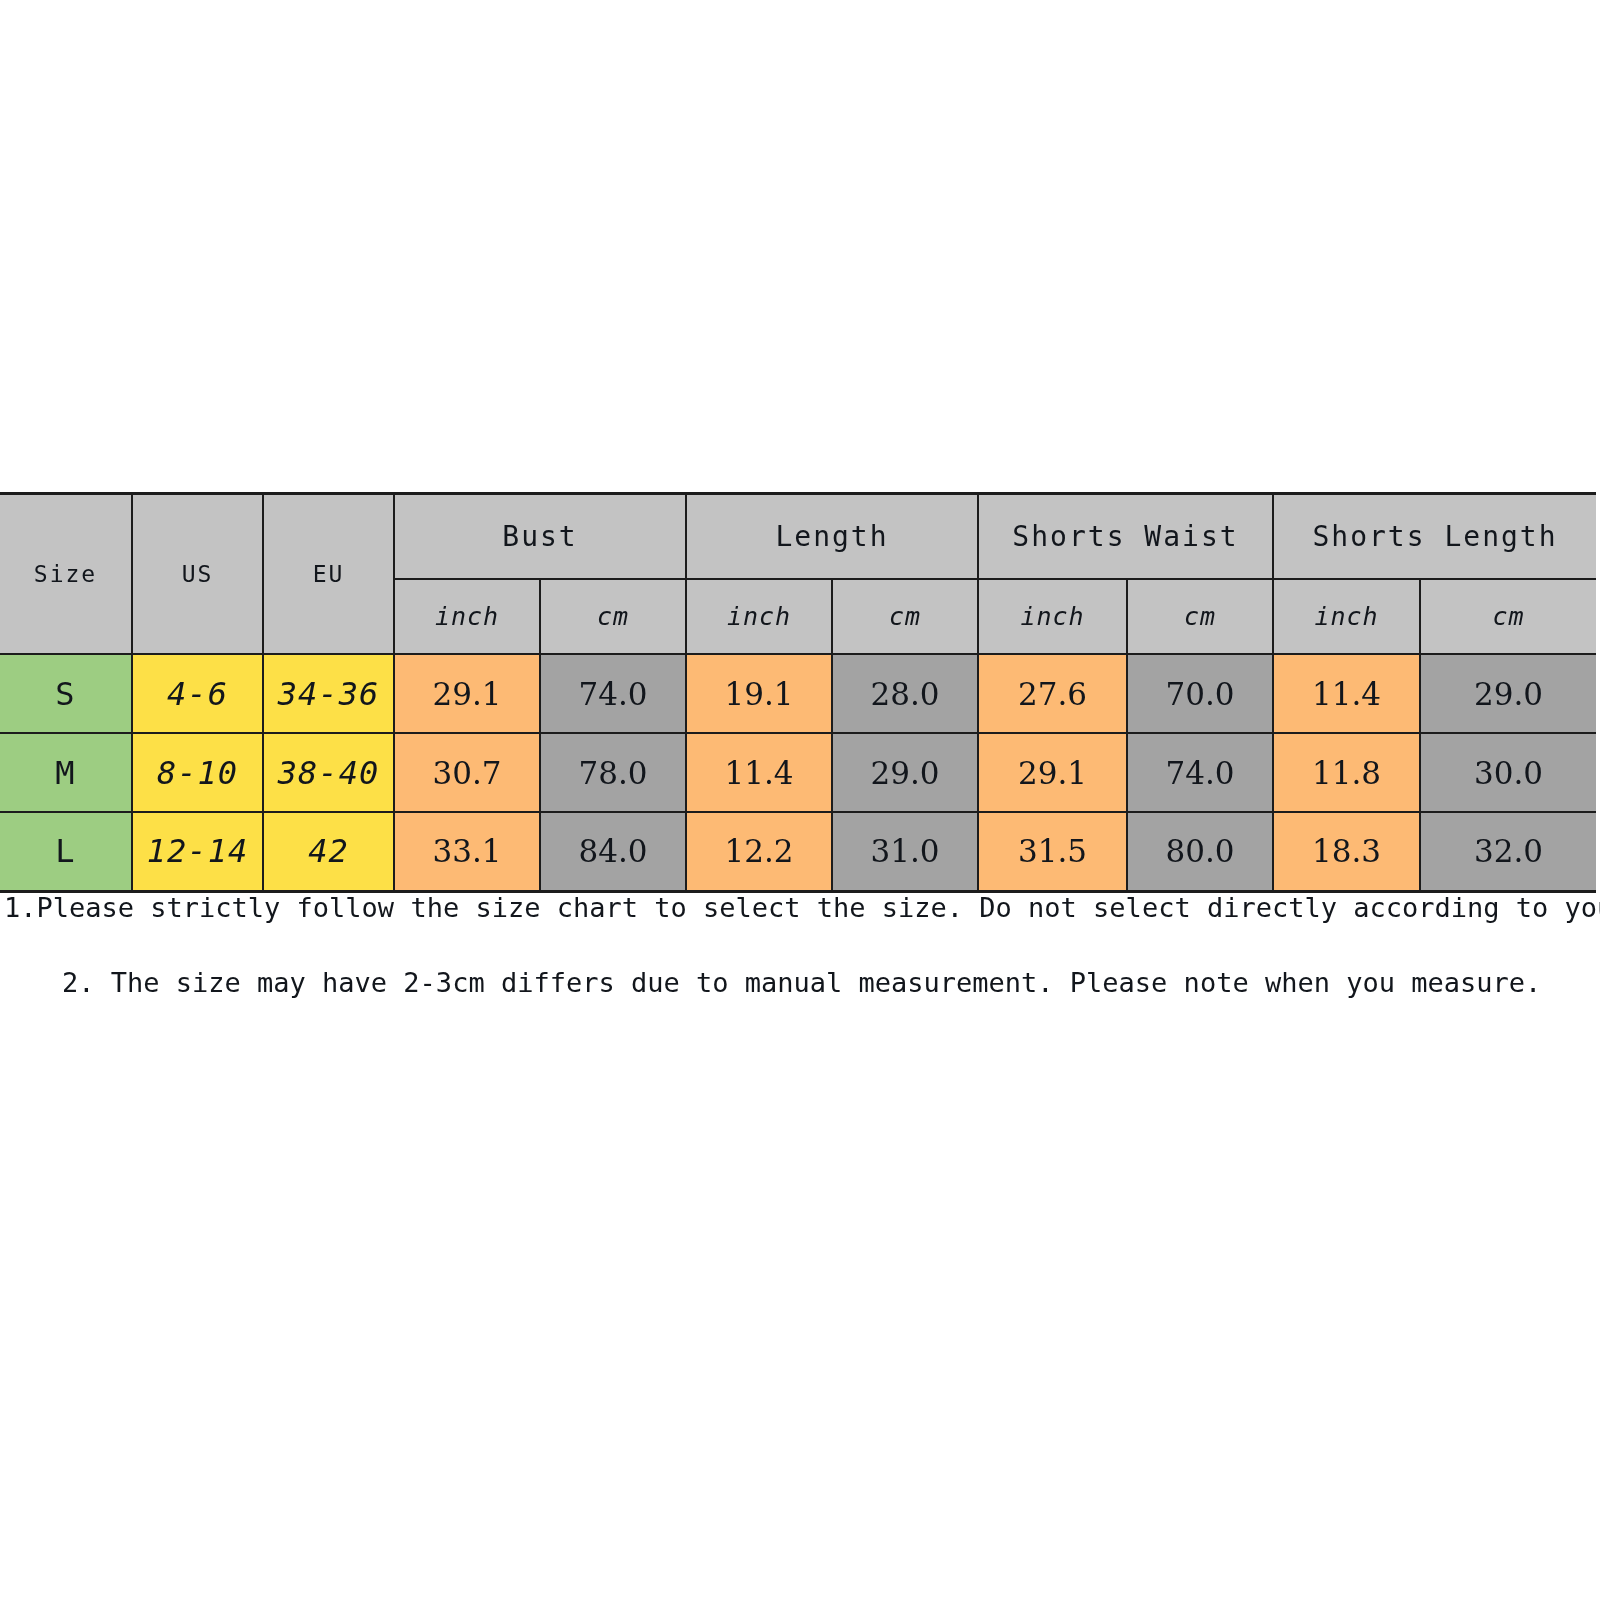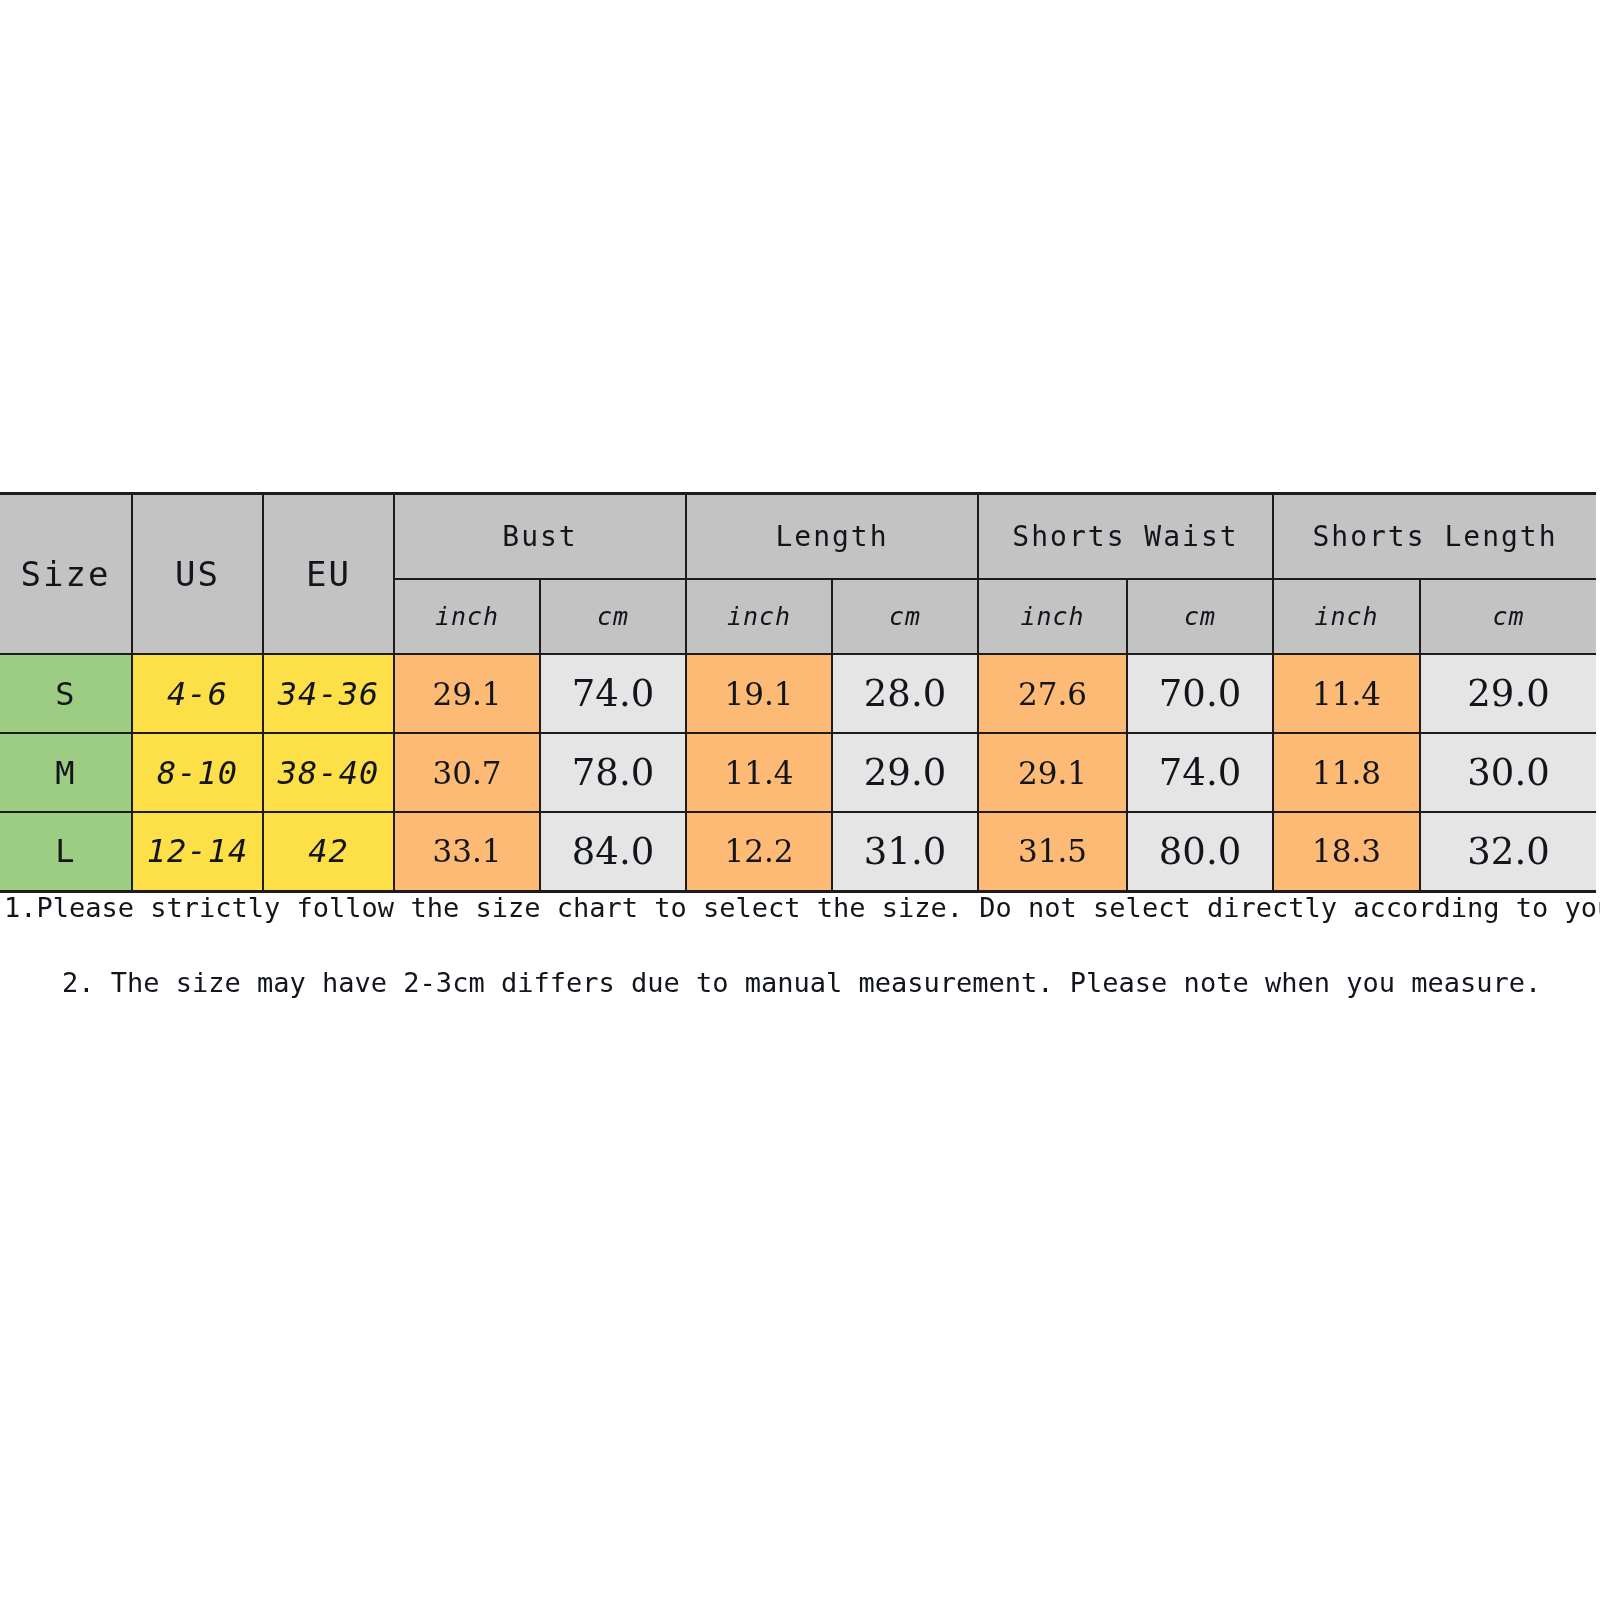--- a/index.html
+++ b/index.html
@@ -59,21 +59,21 @@
     background: #c3c3c3;
     font-family: "DejaVu Sans Mono", "Liberation Mono", monospace;
   }
   .hdr-span {
     height: 83px;
     font-size: 28px;
     letter-spacing: 2px;
   }
   .hdr-plain {
     height: 156px;
-    font-size: 34px;
+    font-size: 23px;
     letter-spacing: 2px;
   }
   .hdr-unit {
     height: 73px;
     font-size: 25px;
     font-style: italic;
     font-weight: bold;
     letter-spacing: 1px;
     margin-left: 48px;
   }
@@ -92,22 +92,22 @@
     font-style: italic;
     font-weight: bold;
     letter-spacing: 1px;
   }
   td.c-inch {
     background: #fdba74;
     font-size: 31px;
     font-family: "DejaVu Serif", "Liberation Serif", serif;
   }
   td.c-cm {
-    background: #e5e5e5;
-    font-size: 37px;
+    background: #a3a3a3;
+    font-size: 31px;
     font-family: "DejaVu Serif", "Liberation Serif", serif;
   }
 
   
   .notes {
     position: absolute;
     left: 0;
     top: 892px;
     width: 1596px;
   }

